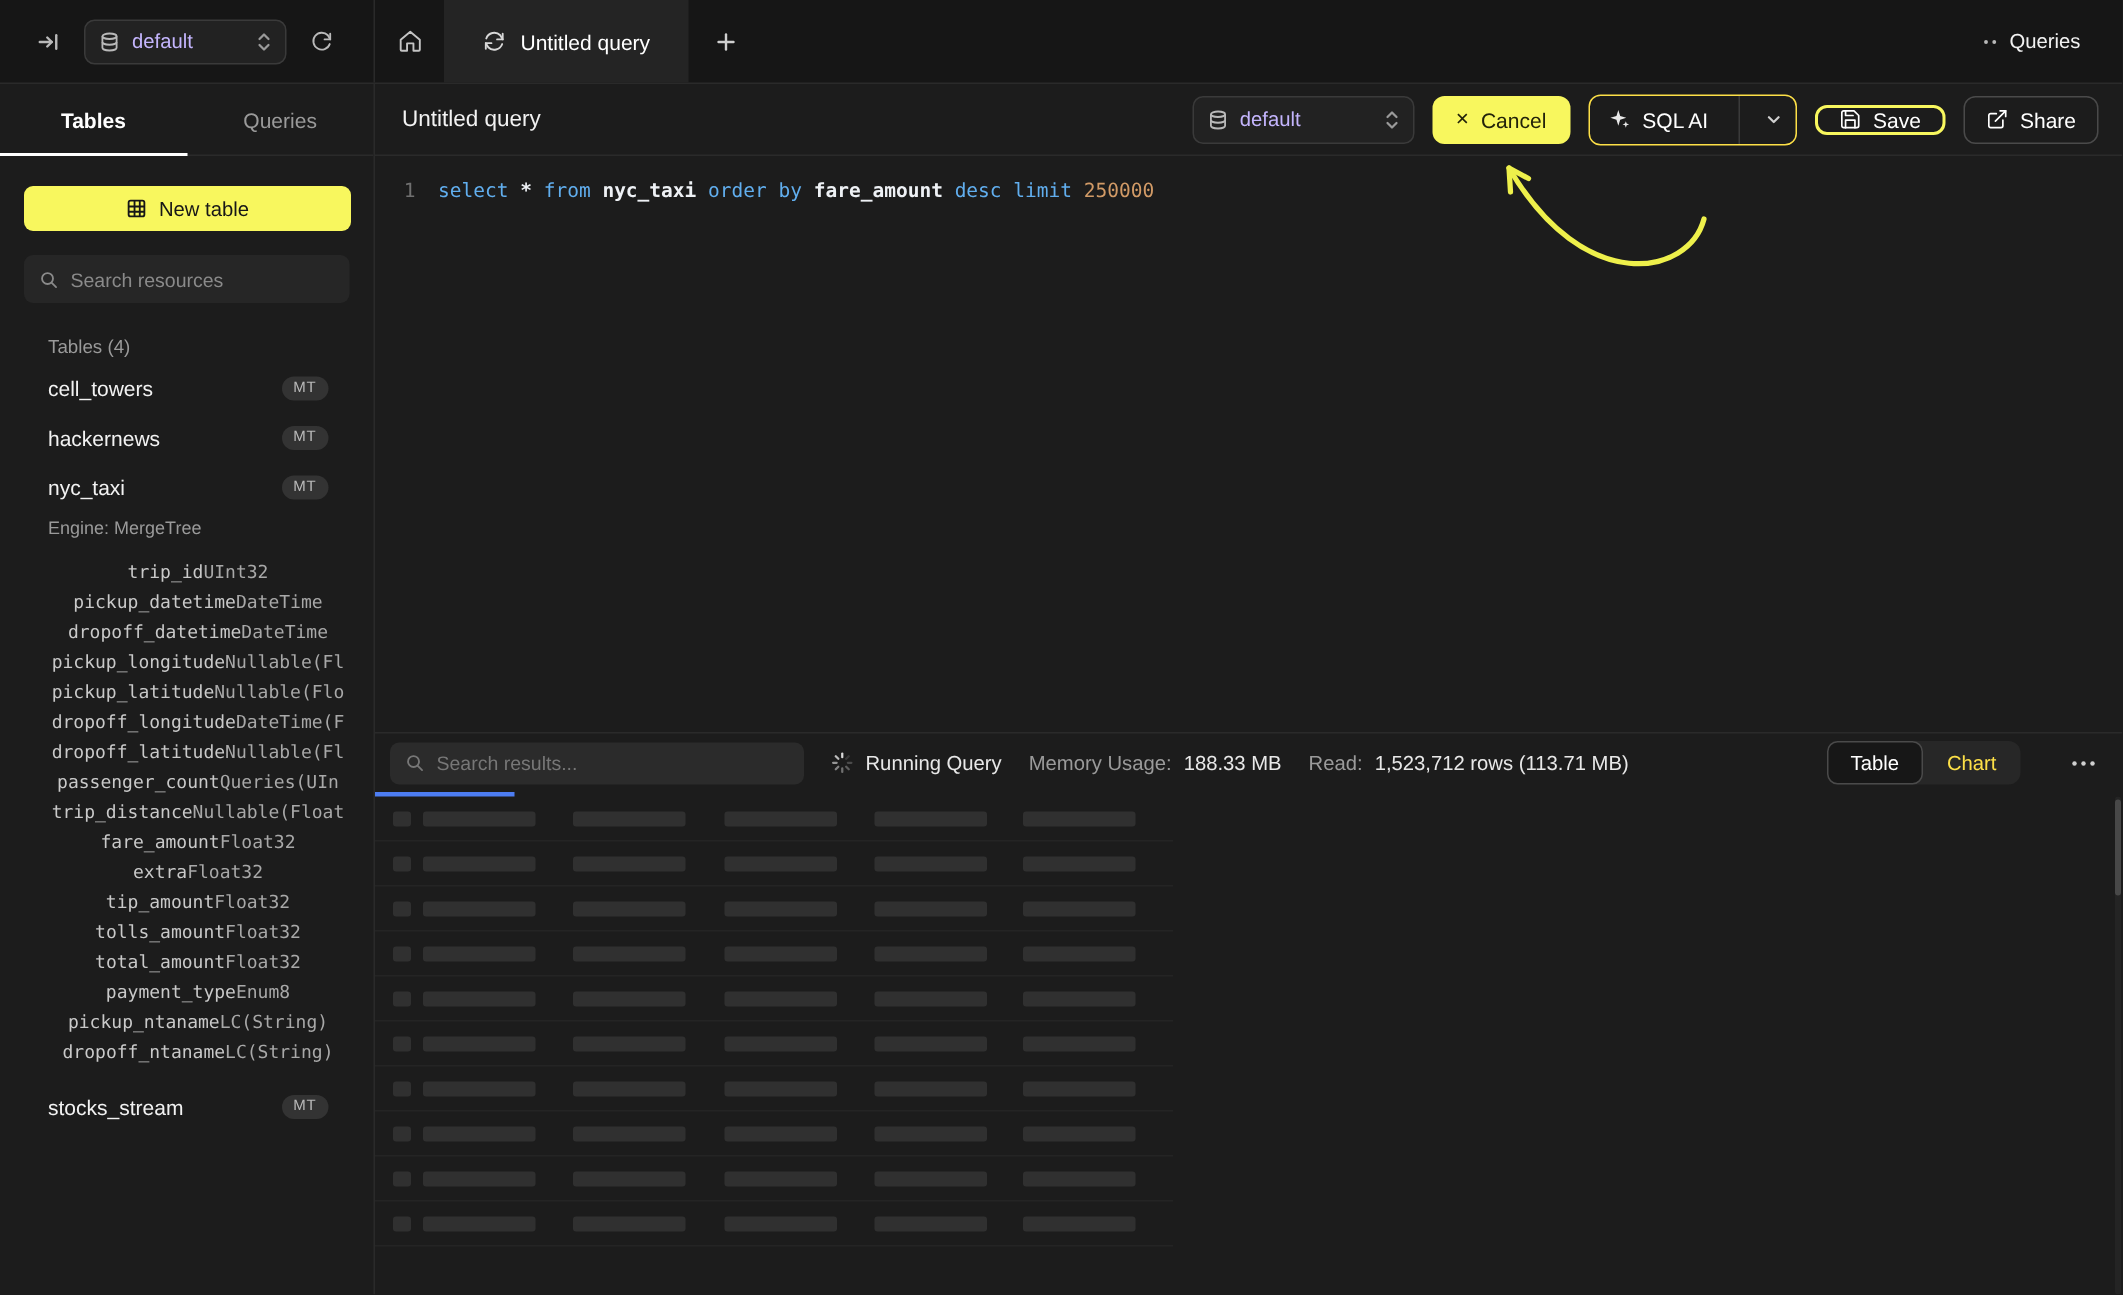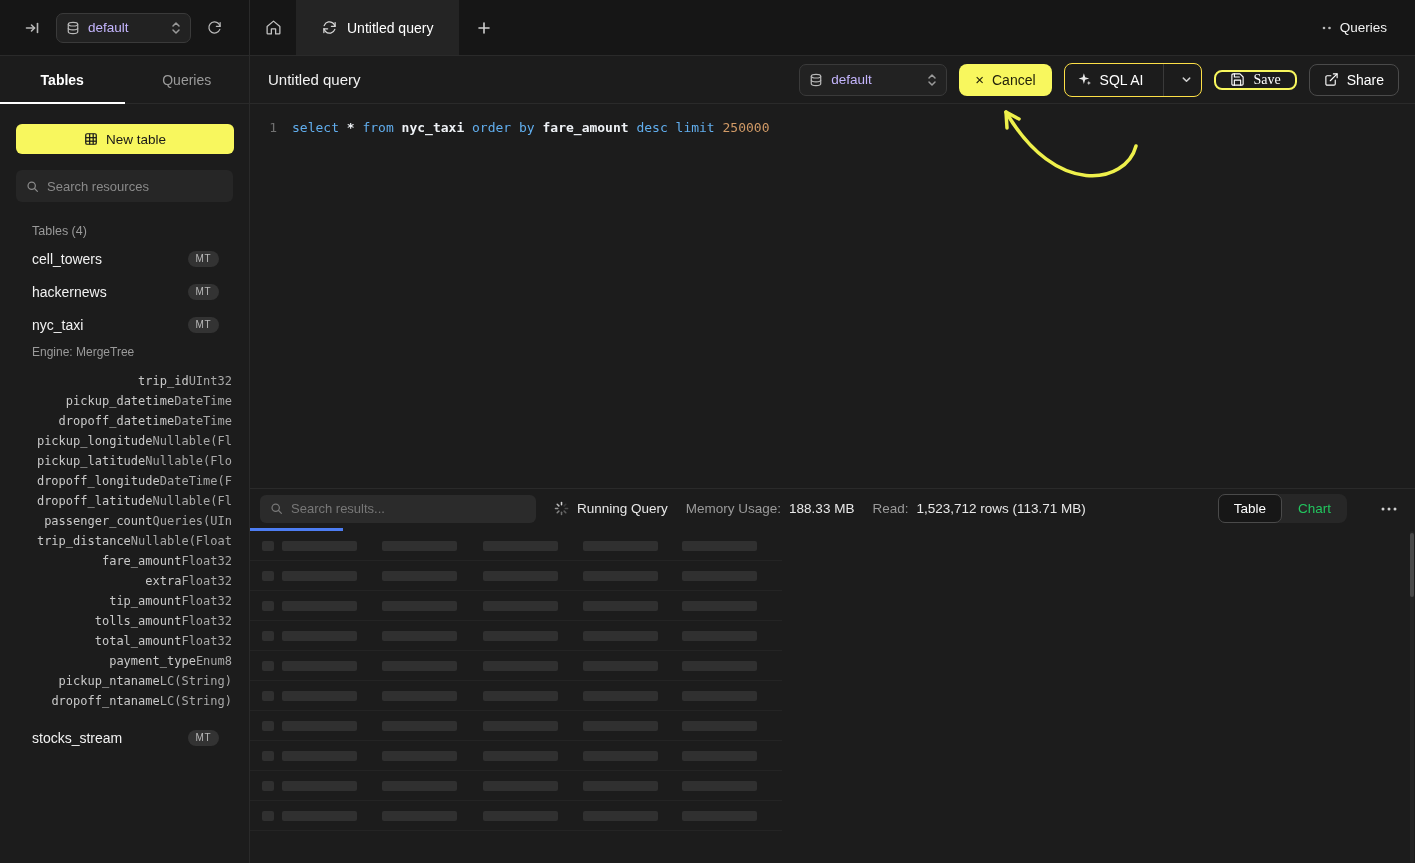--- a/index.html
+++ b/index.html
@@ -54,60 +54,60 @@
   .sidebar-search input, .results-search input{background:transparent;border:none;outline:none;
     color:#ddd;font-size:13px;width:100%;font-family:inherit;}
   .sidebar-search input::placeholder{color:#8a8a8a;}
   .sidebar-section{margin:22px 0 4px 32px;font-size:12.5px;color:var(--txt-dim);}
   .table-item{height:33px;display:flex;align-items:center;padding:0 30px 0 32px;cursor:pointer;}
   .table-name{flex:1;font-size:14px;color:#f2f2f2;}
   .mt-badge{background:#333;color:#b9b9b9;font-size:10px;letter-spacing:.5px;border-radius:9px;
     padding:3px 8px;line-height:1;}
   .engine-line{padding:4px 0 4px 32px;font-size:12px;color:var(--txt-dim);}
   .table-columns{padding:8px 0 10px;}
-  .col-row{height:20px;display:flex;align-items:center;justify-content:flex-end;
+  .col-row{height:20px;display:flex;align-items:center;justify-content:center;
     padding:0 17px 0 32px;font-family:"DejaVu Sans Mono",monospace;font-size:12px;white-space:nowrap;}
   .col-name{color:#c9c9c9;}
   .col-type{color:#a8a8a8;}
 
   
   .main{position:absolute;top:56px;left:250px;right:0;bottom:0;display:flex;flex-direction:column;}
   .query-header{height:48px;flex:none;display:flex;align-items:center;gap:12px;
     padding:0 16px 0 18px;border-bottom:1px solid var(--border);}
   .qh-title{font-size:15px;color:#f2f2f2;margin-right:auto;}
   .btn{display:flex;align-items:center;gap:8px;border-radius:8px;font-size:14px;cursor:pointer;
     background:transparent;color:#fff;border:1px solid #4a4a4a;padding:7px 14px;font-family:inherit;}
   .btn-cancel{background:var(--yellow);border:none;color:#23230a;padding:8px 16px;font-weight:500;}
   .btn-cancel .x{font-size:15px;line-height:1;}
   .btn-sqlai{padding:0;border:1px solid #fde047;}
   .sqlai-main{display:flex;align-items:center;gap:8px;padding:8px 12px;}
   .sqlai-sep{width:1px;align-self:stretch;background:#3a3a3a;}
   .sqlai-caret{display:flex;align-items:center;padding:8px 9px;color:#cfcfcf;}
-  .btn-save{border:2px solid var(--yellow);padding:0 14px;font-weight:500;font-family:Liberation Serif, serif;}
+  .btn-save{border:2px solid var(--yellow);padding:0 14px;font-weight:500;}
 
   .editor{height:384px;flex:none;padding:14px 0 0 18px;overflow:hidden;}
   .code-line{display:flex;font-family:"DejaVu Sans Mono",monospace;font-size:13px;line-height:20px;white-space:pre;}
   .ln{color:#707070;width:9px;text-align:right;margin-right:15px;flex:none;}
   .tok-kw{color:#61aeee;}
   .tok-id{color:#eef1f5;font-weight:700;}
   .tok-num{color:#d19a66;}
   .tok-pl{color:#dcdcdc;}
 
   .results-toolbar{height:40px;flex:none;border-top:1px solid var(--border);display:flex;
     align-items:center;gap:18px;padding:0 14px 0 10px;}
   .results-search{width:276px;height:28px;background:#2b2b2b;border-radius:6px;display:flex;
     align-items:center;gap:8px;padding:0 10px;color:#777;flex:none;}
   .results-search input::placeholder{color:#777;}
   .status-group{display:flex;align-items:flex-start;gap:8px;font-size:13.5px;white-space:nowrap;}
   .status-label{color:var(--txt-dim);}
   .status-value{color:#e8e8e8;}
   .spin{animation:rot 1.2s linear infinite;color:#d8d8d8;}
   @keyframes rot{to{transform:rotate(360deg);}}
   .view-toggle{margin-left:auto;display:flex;align-items:center;background:#272727;border-radius:8px;}
-  .seg{padding:7px 16px;font-size:13.5px;border-radius:7px;cursor:pointer;color:#22c55e;
+  .seg{padding:7px 16px;font-size:13.5px;border-radius:7px;cursor:pointer;color:#fde047;
     background:transparent;border:none;font-family:inherit;}
   .seg.active{background:#171717;border:1px solid #4a4a4a;color:#fff;padding:6px 15px;}
   .btn-more{margin-left:12px;background:none;border:none;color:#cfcfcf;cursor:pointer;display:flex;padding:4px;}
 
   .progress{height:3px;flex:none;position:relative;}
   .progress-fill{position:absolute;left:0;top:0;height:3px;width:93px;background:var(--blue);}
 
   .results-body{flex:1;position:relative;overflow:hidden;}
   .skeleton-table{width:532px;}
   .sk-row{height:30px;display:flex;align-items:center;border-bottom:1px solid #242424;}

